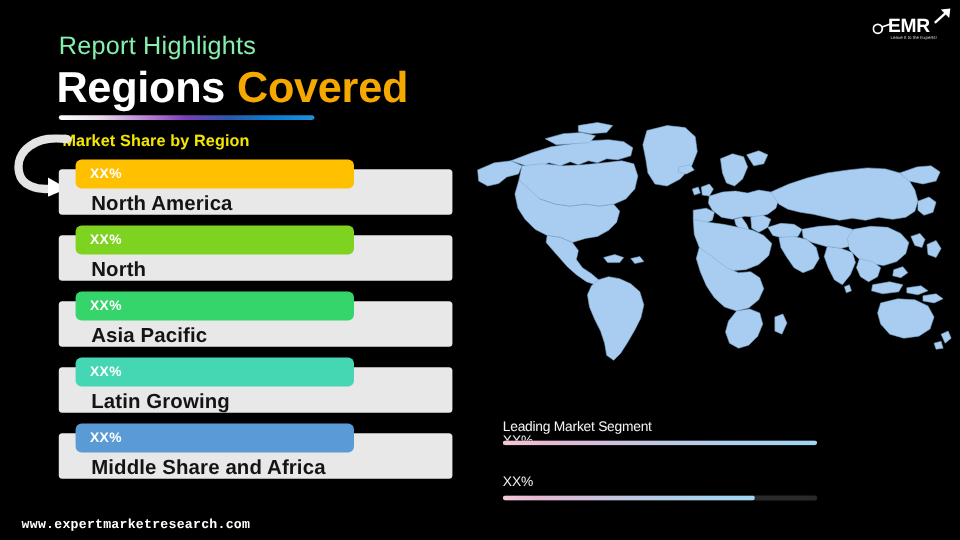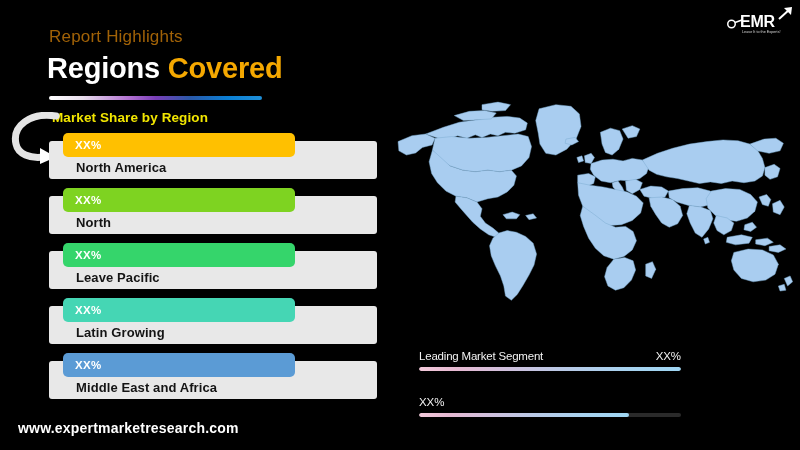--- a/index.html
+++ b/index.html
@@ -25,31 +25,31 @@
     height: 450px;
     background: #000000;
     overflow: hidden;
   }
 
   
   .eyebrow {
     position: absolute;
     left: 49px;
     top: 27px;
-    font-size: 17px;
+    font-size: 21px;
     font-weight: 400;
-    color: #a16207;
+    color: #86efac;
     letter-spacing: 0.2px;
   }
 
   .headline {
     position: absolute;
     left: 47px;
     top: 52px;
-    font-size: 29px;
+    font-size: 36px;
     font-weight: 700;
     letter-spacing: -0.2px;
     white-space: nowrap;
   }
   .headline .part-a { color: #ffffff; }
   .headline .part-b { color: #f5a800; }
 
   .title-rule {
     position: absolute;
     left: 49px;
@@ -126,21 +126,21 @@
     font-size: 11.5px;
     font-weight: 700;
     color: #ffffff;
     letter-spacing: 0.3px;
   }
 
   .region-name {
     position: absolute;
     left: 27px;
     top: 27px;
-    font-size: 13px;
+    font-size: 17px;
     font-weight: 700;
     color: #141414;
     letter-spacing: 0.1px;
     white-space: nowrap;
   }
 
   
   .world-map {
     position: absolute;
     left: 372px;
@@ -158,20 +158,21 @@
   }
 
   .segment-block { position: relative; height: 46px; }
 
   .segment-row {
     position: relative;
     display: flex;
     align-items: baseline;
     justify-content: space-between;
     height: 15px;
+    flex-direction: column;
   }
 
   .segment-label {
     font-size: 11.5px;
     font-weight: 400;
     color: #f2f2f2;
     letter-spacing: -0.2px;
     white-space: nowrap;
   }
 
@@ -202,25 +203,26 @@
         #cfc0dd 34%,
         #b9c9e6 55%,
         #a8d2ef 78%,
         #9fd6f3 100%);
   }
 
   
   .footer-url {
     position: absolute;
     left: 18px;
-    top: 420px;
-    font-size: 14px;
+    top: 432px;
+    font-size: 11px;
     font-weight: 700;
     color: #ffffff;
     letter-spacing: 0.2px;
+    font-family: Liberation Mono, monospace;
   }
 
   
   .logo {
     position: absolute;
     left: 727px;
     top: 6px;
     width: 68px;
     height: 30px;
   }
@@ -262,37 +264,37 @@
         <span class="region-pct">XX%</span>
       </div>
       <div class="region-name">North</div>
     </div>
 
     <div class="region-row">
       <div class="region-panel"></div>
       <div class="region-bar" id="bar-2" style="background: rgb(53, 213, 107);">
         <span class="region-pct">XX%</span>
       </div>
-      <div class="region-name">Leave Pacific</div>
+      <div class="region-name">Asia Pacific</div>
     </div>
 
     <div class="region-row">
       <div class="region-panel"></div>
       <div class="region-bar" id="bar-3" style="background: rgb(69, 214, 180);">
         <span class="region-pct">XX%</span>
       </div>
       <div class="region-name">Latin Growing</div>
     </div>
 
     <div class="region-row">
       <div class="region-panel"></div>
       <div class="region-bar" id="bar-4" style="background: rgb(91, 155, 213);">
         <span class="region-pct">XX%</span>
       </div>
-      <div class="region-name">Middle East and Africa</div>
+      <div class="region-name">Middle Share and Africa</div>
     </div>
 
   </div>
 
   <svg class="world-map" viewBox="0 0 1010 500" preserveAspectRatio="xMidYMid meet">
     <g id="map-land" fill="#a9cdf0" stroke="#7ba9cf" stroke-width="1.1" stroke-linejoin="round">
 
       <path d="M62 118 L95 104 L128 100 L150 110 L143 126 L120 132 L104 145 L82 150 L64 140 Z"></path>
 
       <path d="M128 100 L170 84 L208 72 L250 66 L288 60 L322 58 L352 62 L370 74 L366 90 L340 98 L318 96 L300 104 L282 100 L262 108 L246 102 L226 110 L204 104 L182 112 L158 110 Z"></path>

